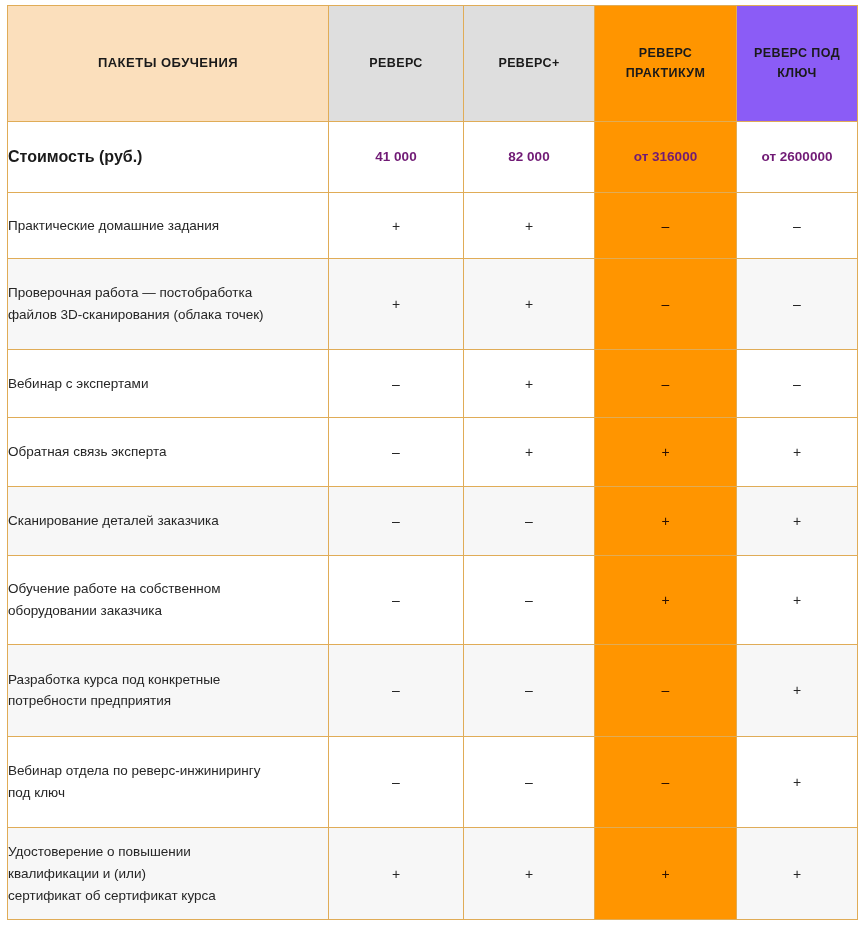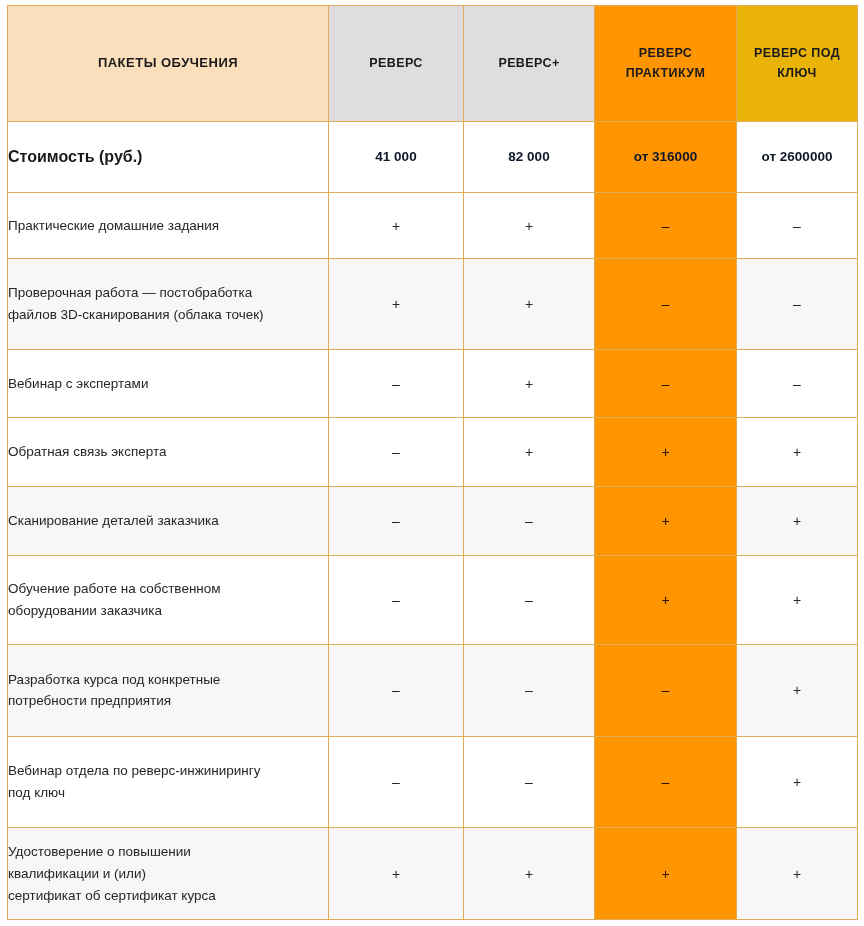--- a/index.html
+++ b/index.html
@@ -62,39 +62,39 @@
     font-size: 13px;
     letter-spacing: 0.5px;
   }
   th.head-plain {
     background: #dedede;
   }
   th.head-highlight {
     background: #ff9500;
   }
   th.head-peach {
-    background: #eab308;
+    background: #8b5cf6;
   }
 
   
   tr.price-row { height: 62px; }
 
   td.price-feature {
     background: #ffffff;
     font-size: 16px;
     font-weight: bold;
     color: #1a1a1a;
     padding-left: 22px;
   }
   td.price-val {
     background: #ffffff;
     text-align: center;
     font-size: 13.5px;
     font-weight: bold;
-    color: #0f172a;
+    color: #701a75;
   }
   td.price-val.hl {
     background: #ff9500;
   }
 
   
   td.feature-label {
     font-size: 13.5px;
     color: #262626;
     line-height: 1.62;

